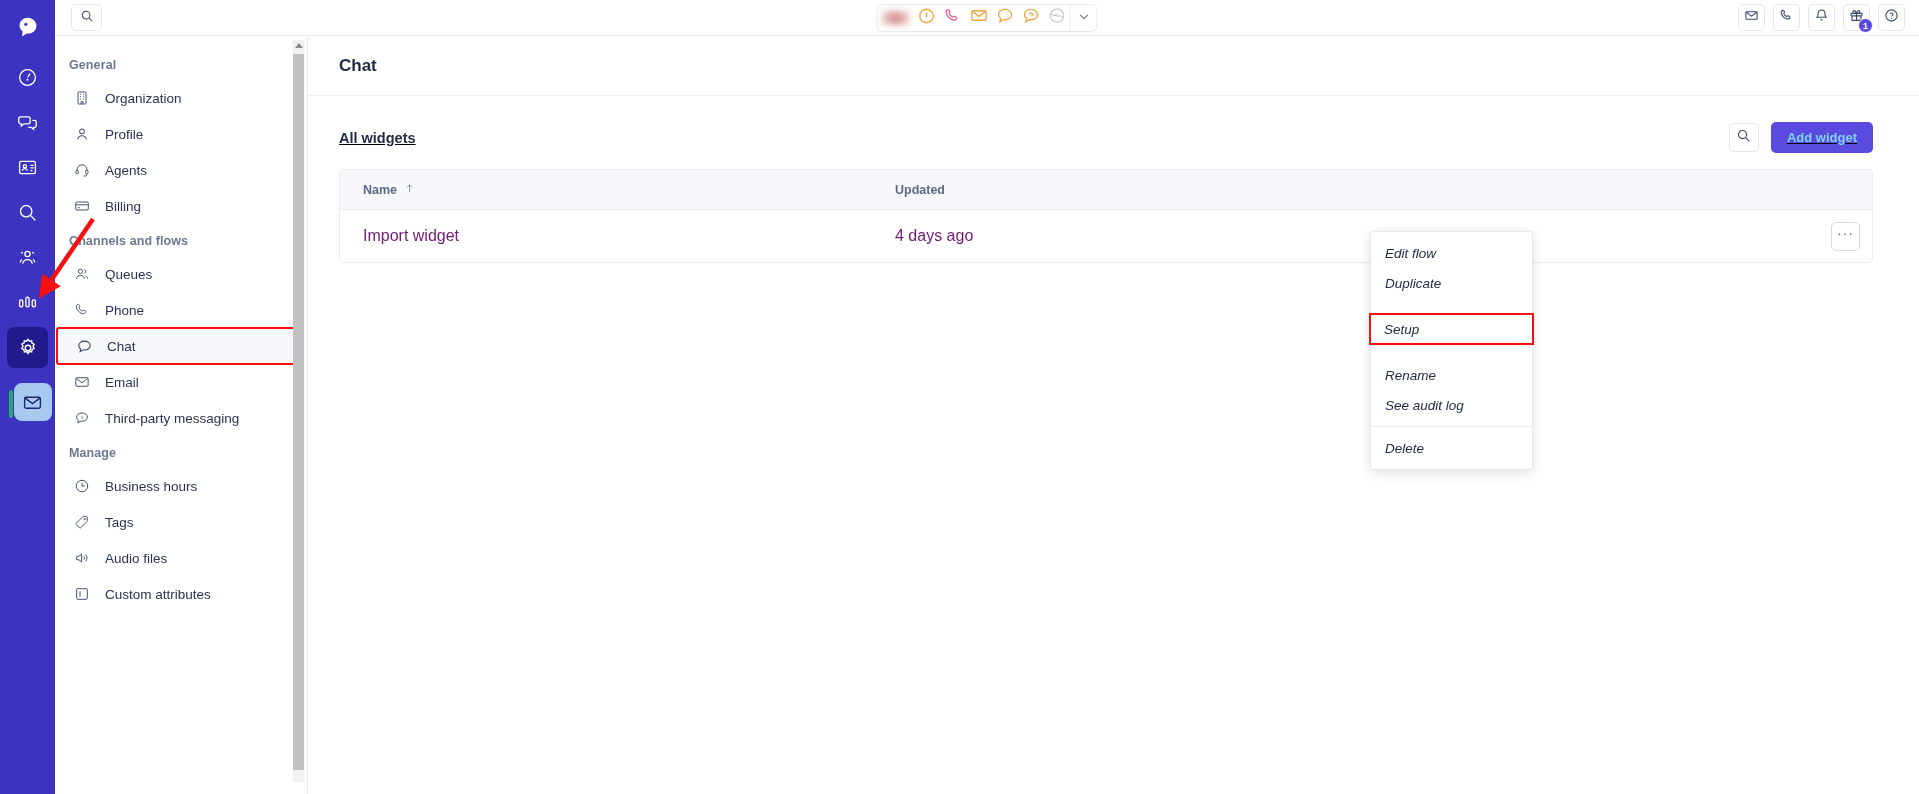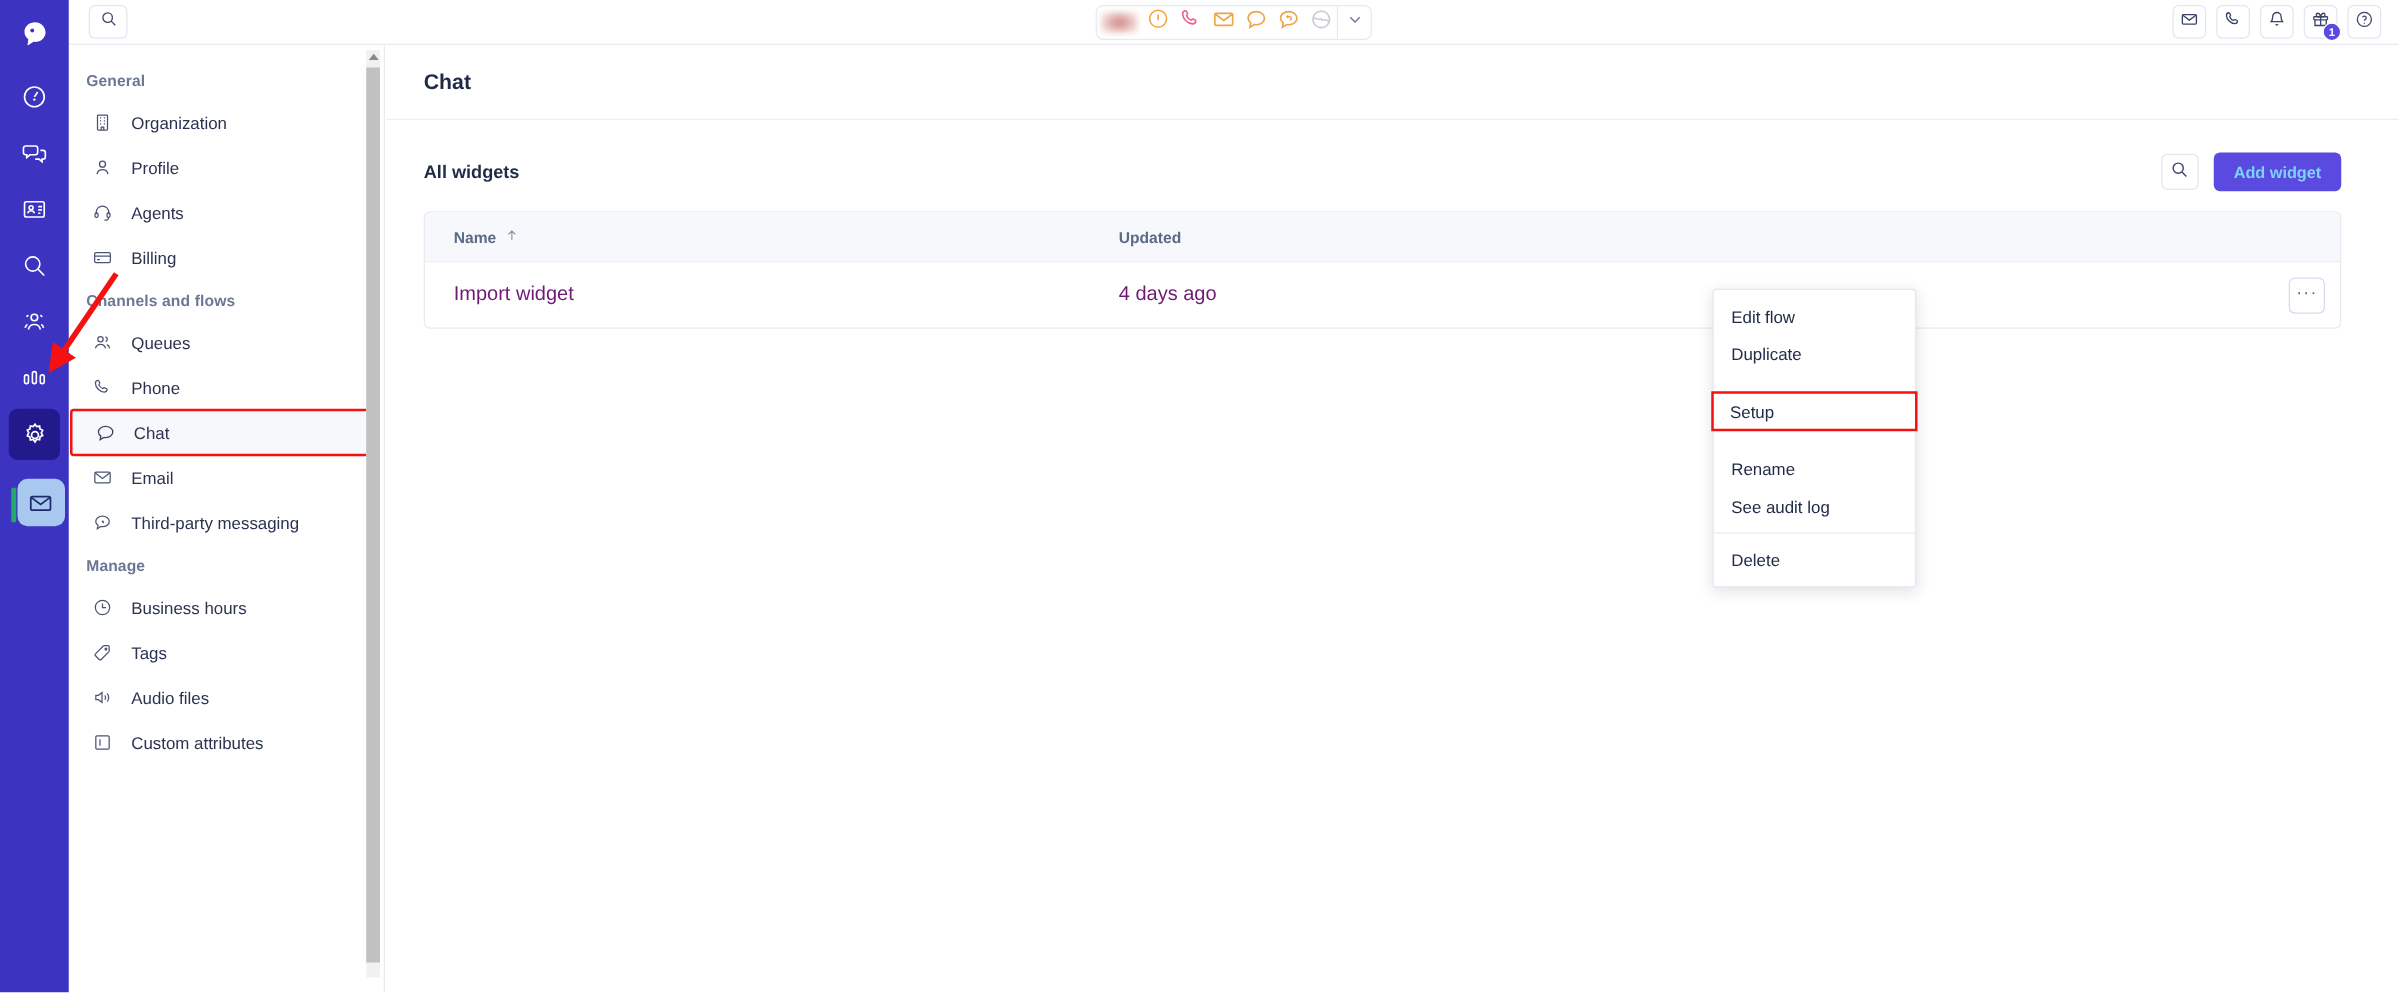--- a/index.html
+++ b/index.html
@@ -133,20 +133,21 @@
   }
   .page-head {
     height: 60px; display: flex; align-items: center;
     padding-left: 30px; border-bottom: 1px solid #eceef4;
   }
   .page-title { font-size: 17px; color: #1f2a44; font-weight: 700; }
 
   .section-head {
     display: flex; align-items: center; justify-content: space-between;
     padding: 26px 46px 16px 30px;
+    text-decoration: underline;
   }
   .section-title { font-size: 14.5px; color: #1f2a44; font-weight: 700; }
   .section-actions { display: flex; align-items: center; gap: 12px; }
   .icon-sq {
     width: 30px; height: 29px; border: 1px solid #e3e6ed; border-radius: 5px;
     display: flex; align-items: center; justify-content: center; cursor: pointer; background:#fff;
   }
   .btn-primary {
     background: #5b4ae0; color: #7dd3fc; font-size: 13px; font-weight: 700;
     border: none; border-radius: 5px; padding: 8px 16px; cursor: pointer;
@@ -182,21 +183,21 @@
     background: #fff; display: flex; align-items: center; justify-content: center;
     cursor: pointer; color: #5c6a86; font-size: 14px; letter-spacing: 1px;
     line-height: 0; padding-bottom: 7px;
   }
 
   
   .ctx-menu {
     position: absolute; left: 1061px; top: 195px; width: 163px;
     background: #fff; border: 1px solid #e5e7ef; border-radius: 3px;
     box-shadow: 0 3px 12px rgba(20,28,60,.13);
-    padding: 6px 0; z-index: 20;
+    padding: 6px 0; z-index: 20; font-style: italic;
   }
   .ctx-item {
     height: 30px; display: flex; align-items: center;
     padding-left: 14px; font-size: 13.5px; color: #222c47; cursor: pointer;
   }
   .ctx-item.highlight {
     outline: 2.5px solid #f51111; outline-offset: -1px;
     margin: 16px -1px; width: calc(100% + 2px);
   }
   .ctx-sep { height: 1px; background: #e9ebf2; margin: 6px 0; }

